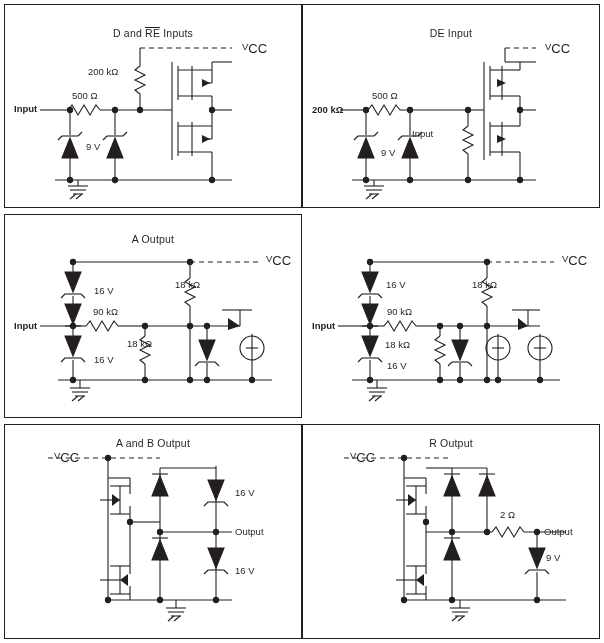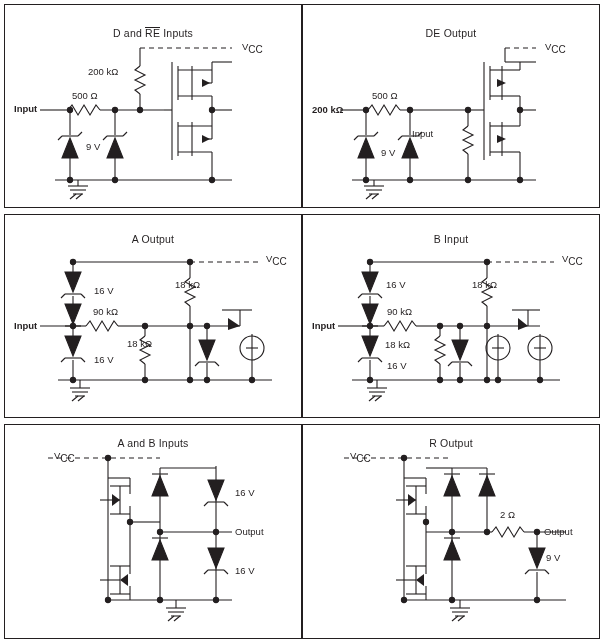--- a/index.html
+++ b/index.html
@@ -4,21 +4,21 @@
 <style>
   html,body{margin:0;padding:0;background:#ffffff;}
   body{font-family:"Liberation Sans",sans-serif;}
   #page{position:relative;width:604px;height:643px;background:#fff;overflow:hidden;}
   .panel{position:absolute;box-sizing:border-box;border:1px solid #231f20;background:transparent;}
   .ptitle{position:absolute;width:100%;text-align:center;font-size:10.5px;color:#231f20;letter-spacing:.2px;}
   .ptitle .ovl{border-top:1px solid #231f20;padding-top:0px;display:inline-block;line-height:1.05;}
   svg{position:absolute;left:0;top:0;overflow:visible;}
   .lbl{position:absolute;font-size:9.5px;color:#231f20;white-space:nowrap;}
   .lbl.bold{font-weight:bold;}
-  .sub{font-size:10px;vertical-align:sub;}
+  .sub{font-size:13px;vertical-align:sub;}
   .wm{position:absolute;pointer-events:none;}
   .wmtext{position:absolute;font-family:"Liberation Sans",sans-serif;font-weight:bold;font-size:21px;color:#29abe2;opacity:.85;letter-spacing:.5px;}
 </style>
 </head>
 <body>
 
 <div id="page">
 
   <div class="panel" style="left:4px;top:4px;width:298px;height:204px;">
     <div class="ptitle" style="top:22px;">
@@ -104,21 +104,21 @@
       <circle cx="212" cy="180" r="2.6"></circle>
     </g>
   </svg>
   <div class="lbl bold" style="left:14px;top:103px;">Input</div>
   <div class="lbl" style="left:242px;top:41px;"><span>V</span><span class="sub">CC</span></div>
   <div class="lbl" style="left:88px;top:66px;">200 kΩ</div>
   <div class="lbl" style="left:72px;top:90px;">500 Ω</div>
   <div class="lbl" style="left:86px;top:141px;">9 V</div>
 
   <div class="panel" style="left:302px;top:4px;width:298px;height:204px;">
-    <div class="ptitle" style="top:22px;">DE Output</div>
+    <div class="ptitle" style="top:22px;">DE Input</div>
   </div>
   <svg width="604" height="643">
     <g fill="none" stroke="#231f20" stroke-width="1.1">
       <line x1="505" y1="48" x2="536" y2="48" stroke-dasharray="5,4"></line>
       <line x1="505" y1="48" x2="505" y2="62"></line>
 
       <line x1="340" y1="110" x2="368" y2="110"></line>
       <polyline points="368,110 372,105 378,115 384,105 390,115 396,105 400,110"></polyline>
       <line x1="400" y1="110" x2="468" y2="110"></line>
 
@@ -259,23 +259,20 @@
     </g>
   </svg>
   <div class="lbl" style="left:266px;top:253px;"><span>V</span><span class="sub">CC</span></div>
   <div class="lbl" style="left:94px;top:285px;">16 V</div>
   <div class="lbl" style="left:175px;top:279px;">18 kΩ</div>
   <div class="lbl" style="left:93px;top:306px;">90 kΩ</div>
   <div class="lbl bold" style="left:14px;top:320px;">Input</div>
   <div class="lbl" style="left:127px;top:338px;">18 kΩ</div>
   <div class="lbl" style="left:94px;top:354px;">16 V</div>
 
-  <div class="panel" style="left:302px;top:214px;width:298px;height:204px;">
-    <div class="ptitle" style="top:18px;">B Input</div>
-  </div>
   <svg width="604" height="643">
     <g fill="none" stroke="#231f20" stroke-width="1.1">
       <line x1="487" y1="262" x2="554" y2="262" stroke-dasharray="5,4"></line>
       <line x1="370" y1="262" x2="487" y2="262"></line>
       <line x1="487" y1="262" x2="487" y2="278"></line>
       <polyline points="487,278 482,282 492,287 482,292 492,297 482,302 487,306"></polyline>
       <line x1="487" y1="306" x2="487" y2="380"></line>
       <line x1="370" y1="262" x2="370" y2="272"></line>
       <line x1="370" y1="296" x2="370" y2="304"></line>
       <line x1="370" y1="326" x2="370" y2="336"></line>
@@ -338,21 +335,21 @@
   </svg>
   <div class="lbl" style="left:562px;top:253px;"><span>V</span><span class="sub">CC</span></div>
   <div class="lbl" style="left:386px;top:279px;">16 V</div>
   <div class="lbl" style="left:472px;top:279px;">18 kΩ</div>
   <div class="lbl" style="left:387px;top:306px;">90 kΩ</div>
   <div class="lbl bold" style="left:312px;top:320px;">Input</div>
   <div class="lbl" style="left:385px;top:339px;">18 kΩ</div>
   <div class="lbl" style="left:387px;top:360px;">16 V</div>
 
   <div class="panel" style="left:4px;top:424px;width:298px;height:215px;">
-    <div class="ptitle" style="top:12px;">A and B Inputs</div>
+    <div class="ptitle" style="top:12px;">A and B Output</div>
   </div>
   <svg width="604" height="643">
     <g fill="none" stroke="#231f20" stroke-width="1.1">
       <line x1="48" y1="458" x2="160" y2="458" stroke-dasharray="5,4"></line>
 
       <line x1="108" y1="458" x2="108" y2="478"></line>
       <line x1="108" y1="478" x2="108" y2="600"></line>
 
       <line x1="108" y1="478" x2="130" y2="478"></line>
       <line x1="130" y1="478" x2="130" y2="494"></line>

